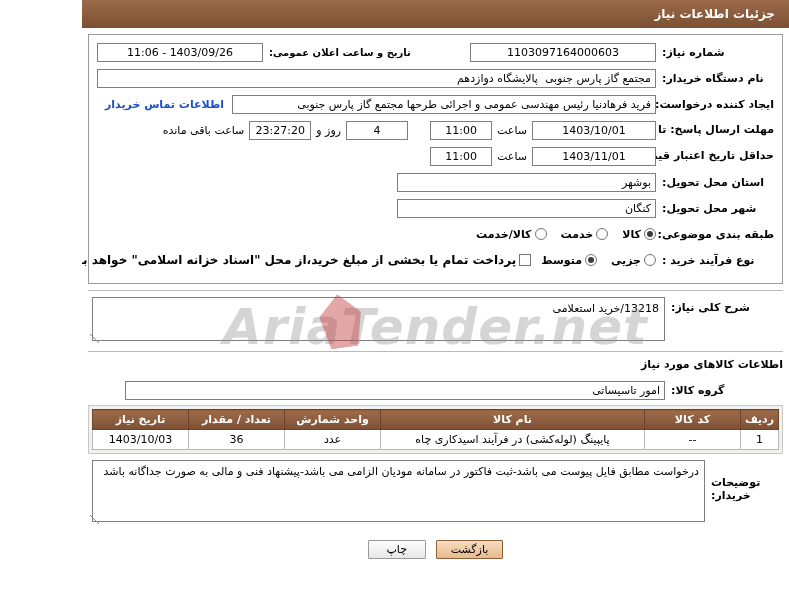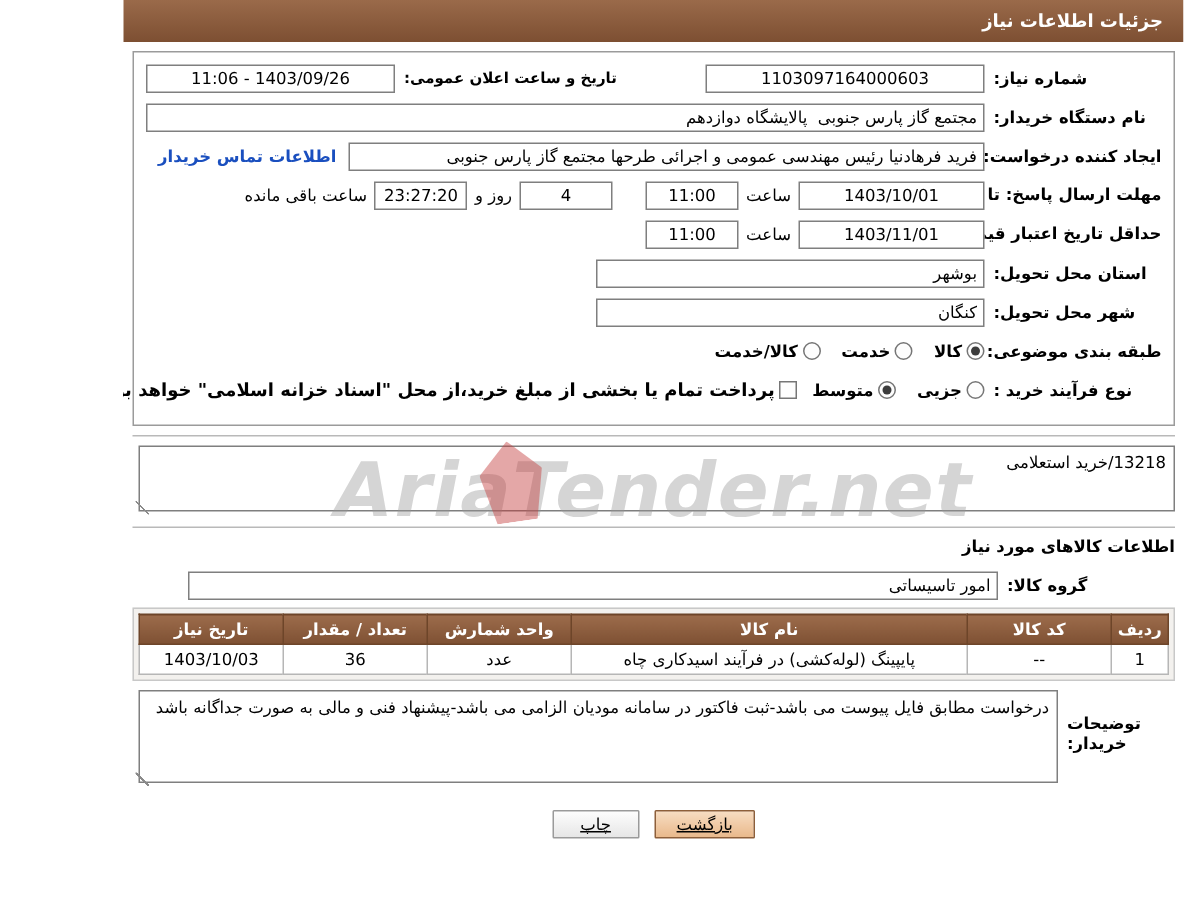--- a/index.html
+++ b/index.html
@@ -218,21 +218,20 @@
     font-family: "DejaVu Sans", "Liberation Sans", sans-serif;
     font-size: 11px;
     padding: 2px 14px;
     border: 1px solid #8d5f3a;
     background: #f1c9a3;
     background: linear-gradient(#f7ddc2, #e9b98c);
     color: #000000;
     cursor: pointer;
     border-radius: 1px;
     min-width: 58px;
-    text-decoration: underline;
   }
   .btn.plainbtn {
     border: 1px solid #9a9a9a;
     background: linear-gradient(#fdfdfd, #e6e6e6);
   }
 
   
   .watermark {
     position: absolute;
     left: 0; right: 0;
@@ -380,20 +379,21 @@
           <span class="cb"></span>
           <span style="font-size:12px;">پرداخت تمام یا بخشی از مبلغ خرید،از محل "اسناد خزانه اسلامی" خواهد بود.</span>
         </label>
       </div>
 
     </div>
 
     <hr class="hr">
 
     <div class="frow" style="align-items:flex-start;">
+      <span class="flabel w1" style="padding-top:4px;">شرح کلی نیاز:</span>
       <div class="resizable" style="flex:1 1 auto; padding-left:4px;">
         <textarea class="bigbox" readonly="" style="">13218/خرید استعلامی</textarea>
       </div>
     </div>
 
     <hr class="hr">
 
     <div class="sec-title">اطلاعات کالاهای مورد نیاز</div>
 
     <div class="frow">

